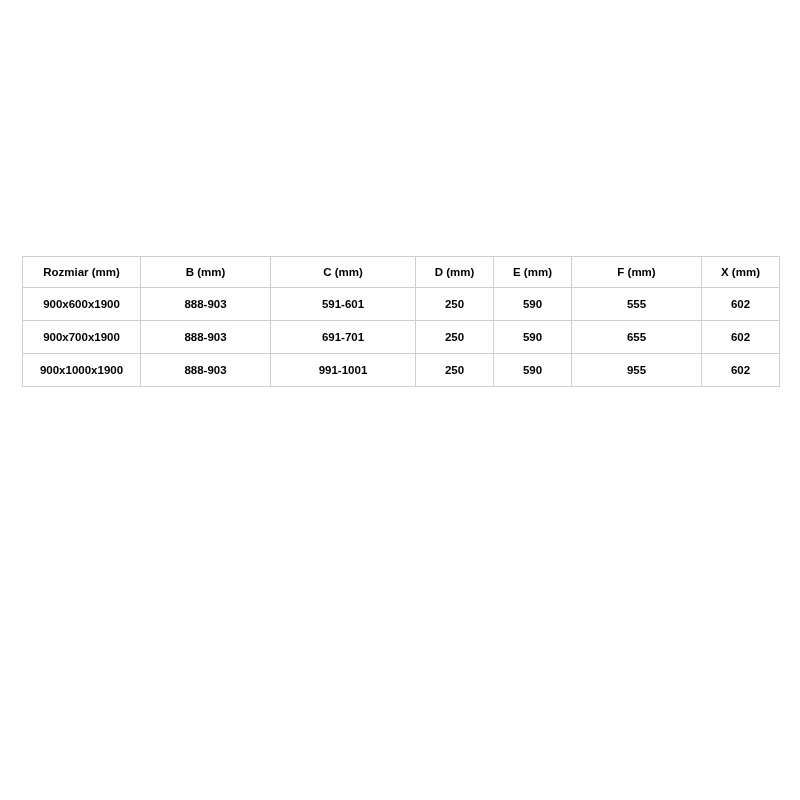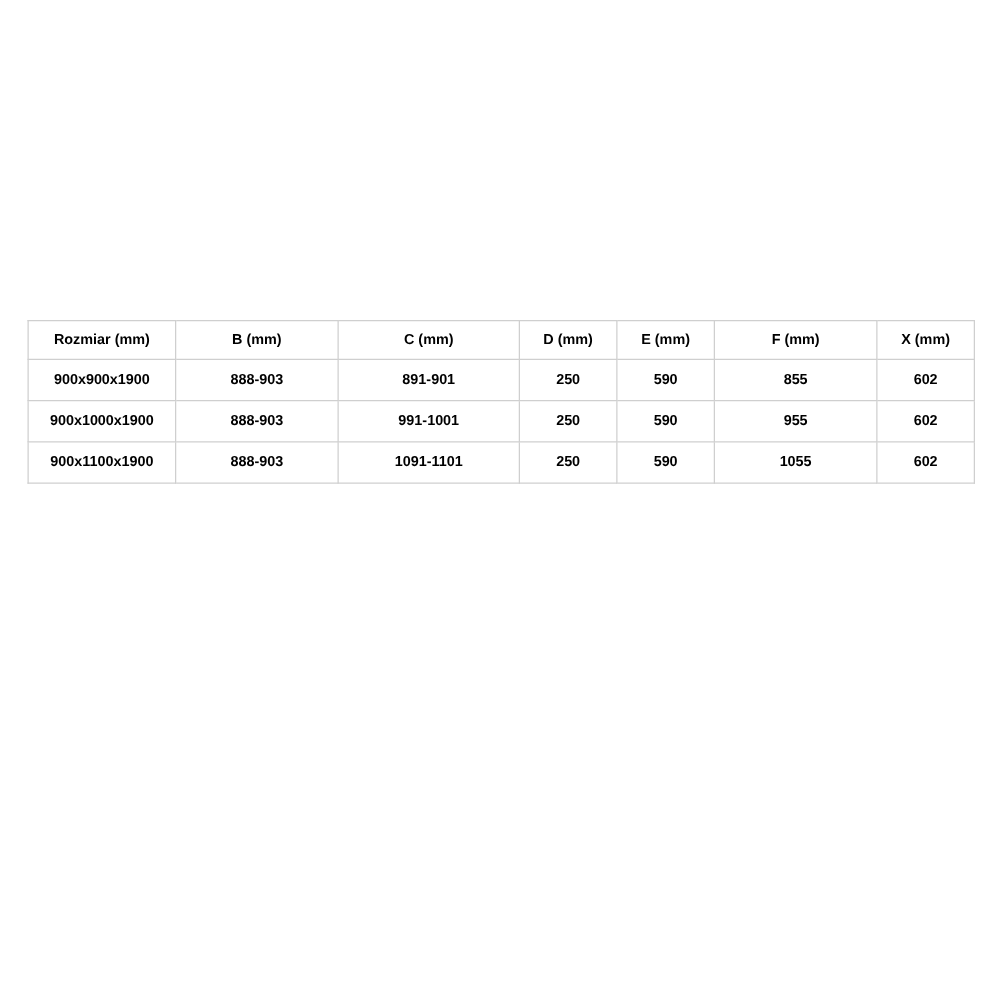--- a/index.html
+++ b/index.html
@@ -78,43 +78,43 @@
           <th>B (mm)</th>
           <th>C (mm)</th>
           <th>D (mm)</th>
           <th>E (mm)</th>
           <th>F (mm)</th>
           <th>X (mm)</th>
         </tr>
       </thead>
       <tbody>
         <tr>
-          <td>900x900x1900</td>
+          <td>900x600x1900</td>
           <td>888-903</td>
-          <td>891-901</td>
+          <td>591-601</td>
           <td>250</td>
           <td>590</td>
-          <td>855</td>
+          <td>555</td>
+          <td>602</td>
+        </tr>
+        <tr>
+          <td>900x700x1900</td>
+          <td>888-903</td>
+          <td>691-701</td>
+          <td>250</td>
+          <td>590</td>
+          <td>655</td>
           <td>602</td>
         </tr>
         <tr>
           <td>900x1000x1900</td>
           <td>888-903</td>
           <td>991-1001</td>
           <td>250</td>
           <td>590</td>
           <td>955</td>
           <td>602</td>
         </tr>
-        <tr>
-          <td>900x1100x1900</td>
-          <td>888-903</td>
-          <td>1091-1101</td>
-          <td>250</td>
-          <td>590</td>
-          <td>1055</td>
-          <td>602</td>
-        </tr>
       </tbody>
     </table>
   </div>
 
 </div>
 
 </body></html>

